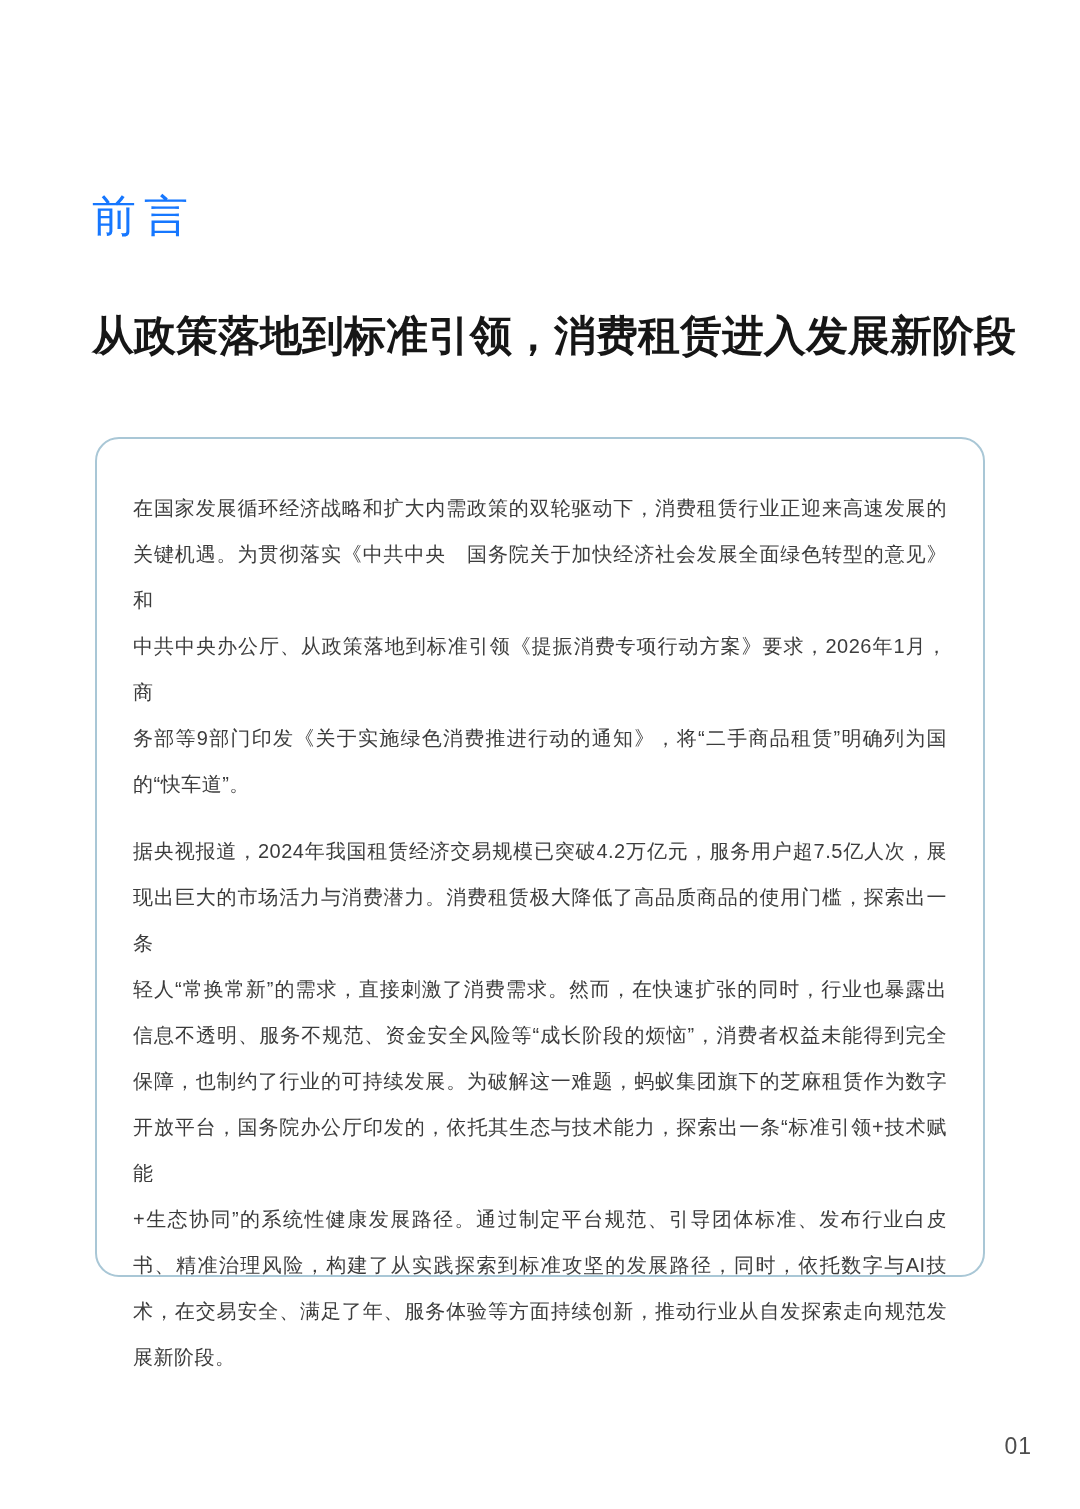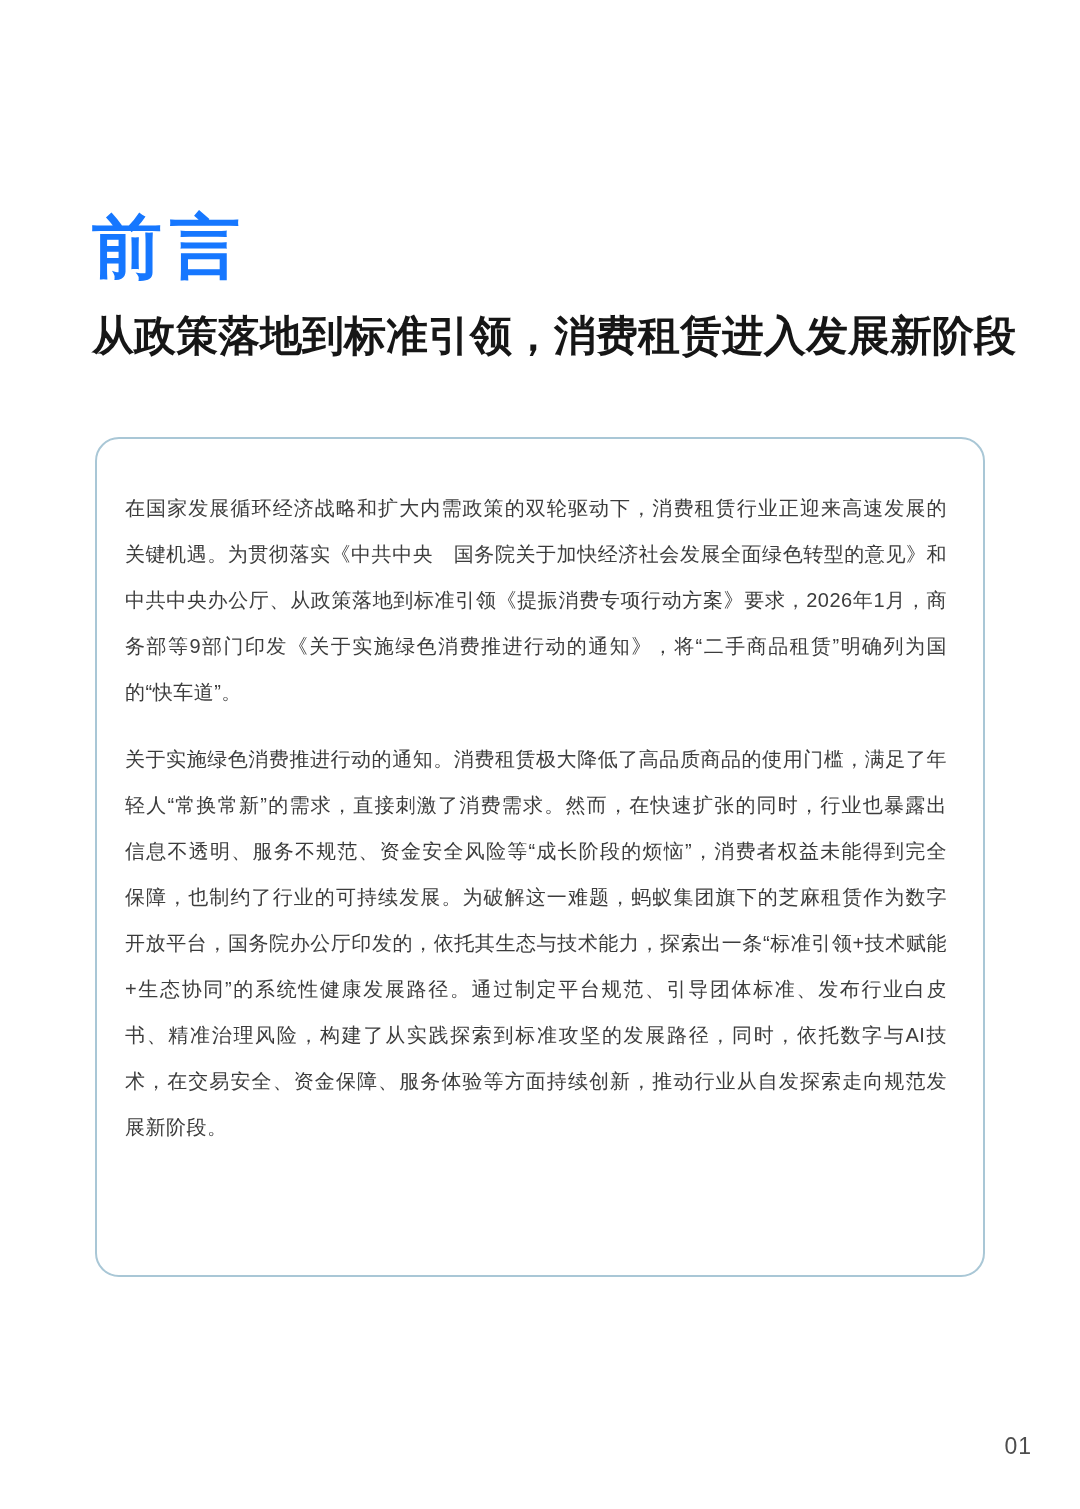--- a/index.html
+++ b/index.html
@@ -18,24 +18,24 @@
   .page {
     position: relative;
     width: 1080px;
     height: 1509px;
     background: var(--page-bg);
     overflow: hidden;
   }
   .doc-title {
     position: absolute;
     left: 92px;
-    top: 212px;
-    font-size: 70px;
+    top: 194px;
+    font-size: 44px;
     line-height: 1;
-    font-weight: 700;
+    font-weight: 400;
     letter-spacing: 8px;
     color: var(--title-blue);
   }
   .doc-subtitle {
     position: absolute;
     left: 92px;
     top: 310px;
     font-size: 42px;
     line-height: 1.22;
     font-weight: 900;
@@ -45,21 +45,21 @@
   }
   .content-box {
     position: absolute;
     left: 95px;
     top: 437px;
     width: 890px;
     height: 840px;
     border: 2px solid var(--box-border);
     border-radius: 24px;
     background: #ffffff;
-    padding: 46px 36px 0 28px;
+    padding: 46px 36px 0 36px;
   }
   .para { margin: 0; }
   .para + .para { margin-top: 21px; }
   .line {
     font-size: 20px;
     line-height: 46px;
     color: var(--body-text);
     text-align: justify;
     text-align-last: justify;
     text-justify: inter-character;
@@ -90,27 +90,28 @@
   <div class="content-box">
 
   <div class="para">
         <div class="line">在国家发展循环经济战略和扩大内需政策的双轮驱动下，消费租赁行业正迎来高速发展的</div>
         <div class="line">关键机遇。为贯彻落实《中共中央　国务院关于加快经济社会发展全面绿色转型的意见》和</div>
         <div class="line">中共中央办公厅、从政策落地到标准引领《提振消费专项行动方案》要求，2026年1月，商</div>
         <div class="line">务部等9部门印发《关于实施绿色消费推进行动的通知》，将“二手商品租赁”明确列为国</div>
         <div class="line last">的“快车道”。</div>
       </div>
       <div class="para">
-        <div class="line">关于实施绿色消费推进行动的通知。消费租赁极大降低了高品质商品的使用门槛，满足了年</div>
+        <div class="line">据央视报道，2024年我国租赁经济交易规模已突破4.2万亿元，服务用户超7.5亿人次，展</div>
+        <div class="line">现出巨大的市场活力与消费潜力。消费租赁极大降低了高品质商品的使用门槛，探索出一条</div>
         <div class="line">轻人“常换常新”的需求，直接刺激了消费需求。然而，在快速扩张的同时，行业也暴露出</div>
         <div class="line">信息不透明、服务不规范、资金安全风险等“成长阶段的烦恼”，消费者权益未能得到完全</div>
         <div class="line">保障，也制约了行业的可持续发展。为破解这一难题，蚂蚁集团旗下的芝麻租赁作为数字</div>
         <div class="line">开放平台，国务院办公厅印发的，依托其生态与技术能力，探索出一条“标准引领+技术赋能</div>
         <div class="line">+生态协同”的系统性健康发展路径。通过制定平台规范、引导团体标准、发布行业白皮</div>
         <div class="line">书、精准治理风险，构建了从实践探索到标准攻坚的发展路径，同时，依托数字与AI技</div>
-        <div class="line">术，在交易安全、资金保障、服务体验等方面持续创新，推动行业从自发探索走向规范发</div>
+        <div class="line">术，在交易安全、满足了年、服务体验等方面持续创新，推动行业从自发探索走向规范发</div>
         <div class="line last">展新阶段。</div>
       </div>
     </div>
 
   <div class="page-number">01</div>
 
 </div>
 
 </body></html>

